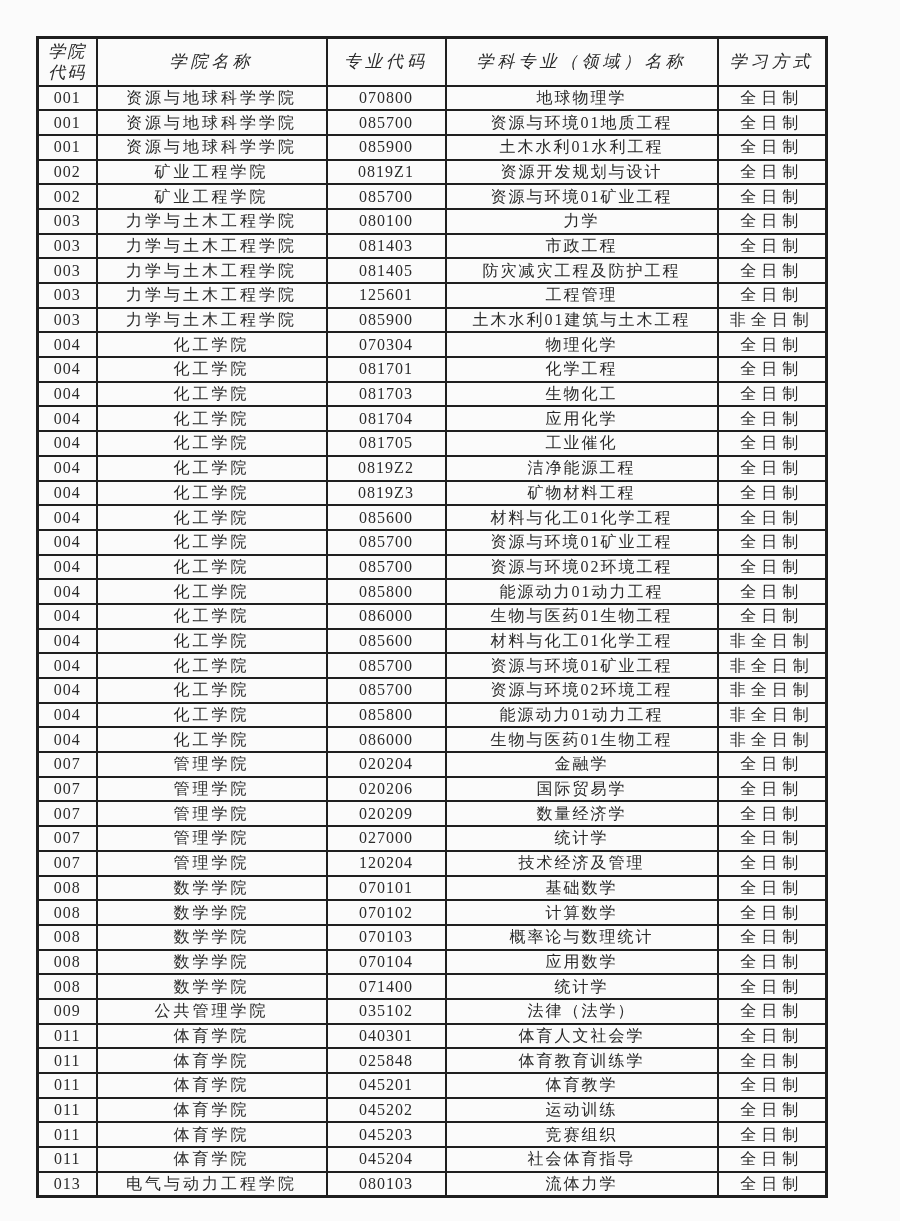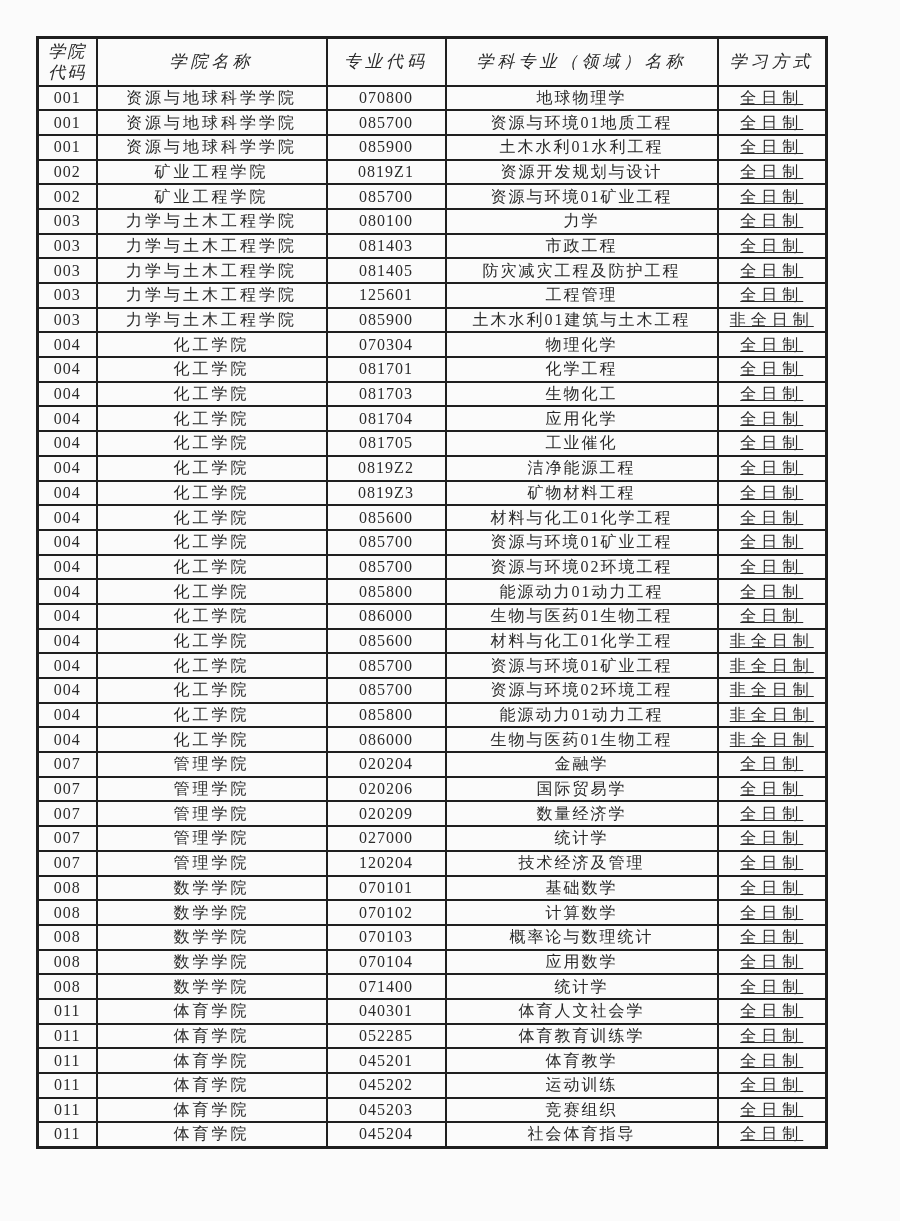--- a/index.html
+++ b/index.html
@@ -48,21 +48,21 @@
     letter-spacing:4px;
     line-height:21px;
     white-space:normal;
   }
   .adm tbody tr{ height:24.7px; }
   .adm td{ font-size:16px; line-height:1; }
   .col-0{ letter-spacing:1px; }
   .col-1{ letter-spacing:3px;border-radius:9px; }
   .col-2{ letter-spacing:1px; }
   .col-3{ letter-spacing:2px;margin-top:14px; }
-  .col-4{ letter-spacing:5px;text-decoration:underline; }
+  .col-4{ letter-spacing:5px; }
   th.hcol-0{ letter-spacing:2px; padding:0 6px; }
 </style>
 </head>
 <body>
 
 <div class="sheet">
   <table class="adm">
     <colgroup>
       <col style="width:59px">
       <col style="width:230px">
@@ -333,30 +333,37 @@
           <td class="col-4">全日制</td>
         </tr>
         <tr>
           <td class="col-0">008</td>
           <td class="col-1">数学学院</td>
           <td class="col-2">071400</td>
           <td class="col-3">统计学</td>
           <td class="col-4">全日制</td>
         </tr>
         <tr>
+          <td class="col-0">009</td>
+          <td class="col-1">公共管理学院</td>
+          <td class="col-2">035102</td>
+          <td class="col-3">法律（法学）</td>
+          <td class="col-4">全日制</td>
+        </tr>
+        <tr>
           <td class="col-0">011</td>
           <td class="col-1">体育学院</td>
           <td class="col-2">040301</td>
           <td class="col-3">体育人文社会学</td>
           <td class="col-4">全日制</td>
         </tr>
         <tr>
           <td class="col-0">011</td>
           <td class="col-1">体育学院</td>
-          <td class="col-2">052285</td>
+          <td class="col-2">025848</td>
           <td class="col-3">体育教育训练学</td>
           <td class="col-4">全日制</td>
         </tr>
         <tr>
           <td class="col-0">011</td>
           <td class="col-1">体育学院</td>
           <td class="col-2">045201</td>
           <td class="col-3">体育教学</td>
           <td class="col-4">全日制</td>
         </tr>
@@ -372,17 +379,24 @@
           <td class="col-1">体育学院</td>
           <td class="col-2">045203</td>
           <td class="col-3">竞赛组织</td>
           <td class="col-4">全日制</td>
         </tr>
         <tr>
           <td class="col-0">011</td>
           <td class="col-1">体育学院</td>
           <td class="col-2">045204</td>
           <td class="col-3">社会体育指导</td>
+          <td class="col-4">全日制</td>
+        </tr>
+        <tr>
+          <td class="col-0">013</td>
+          <td class="col-1">电气与动力工程学院</td>
+          <td class="col-2">080103</td>
+          <td class="col-3">流体力学</td>
           <td class="col-4">全日制</td>
         </tr>
       </tbody>
   </table>
 </div>
 
 </body></html>

